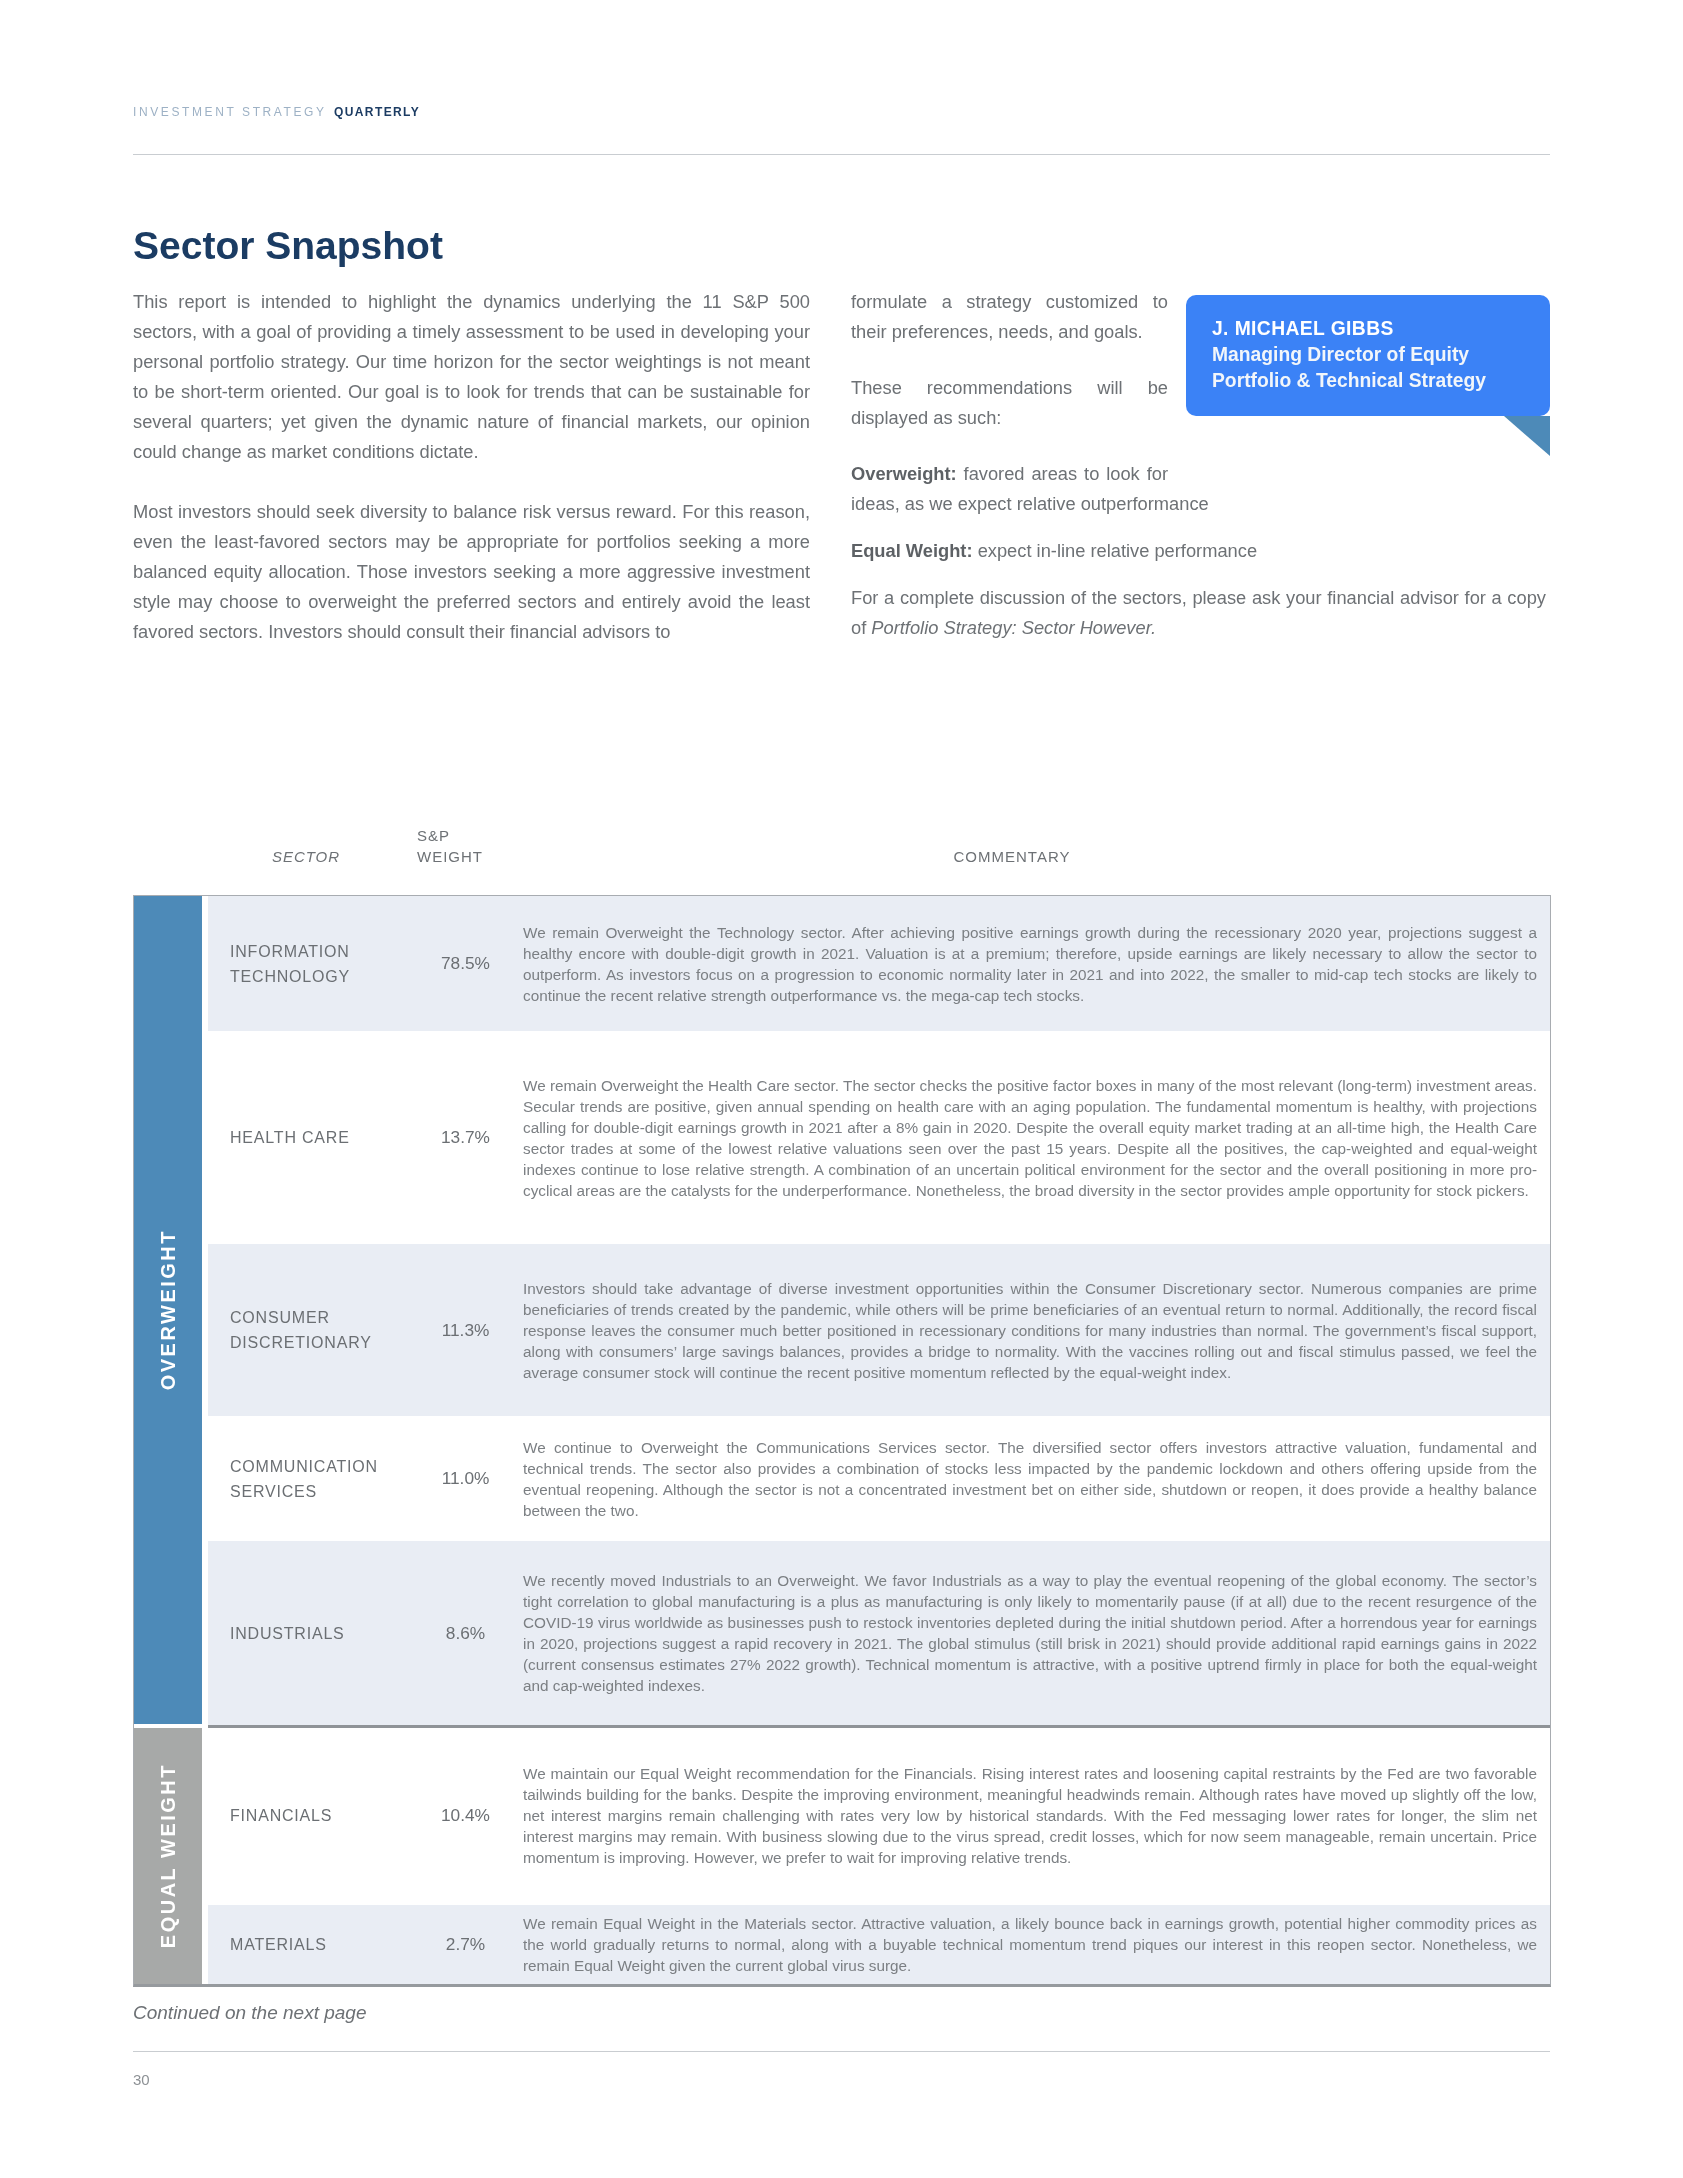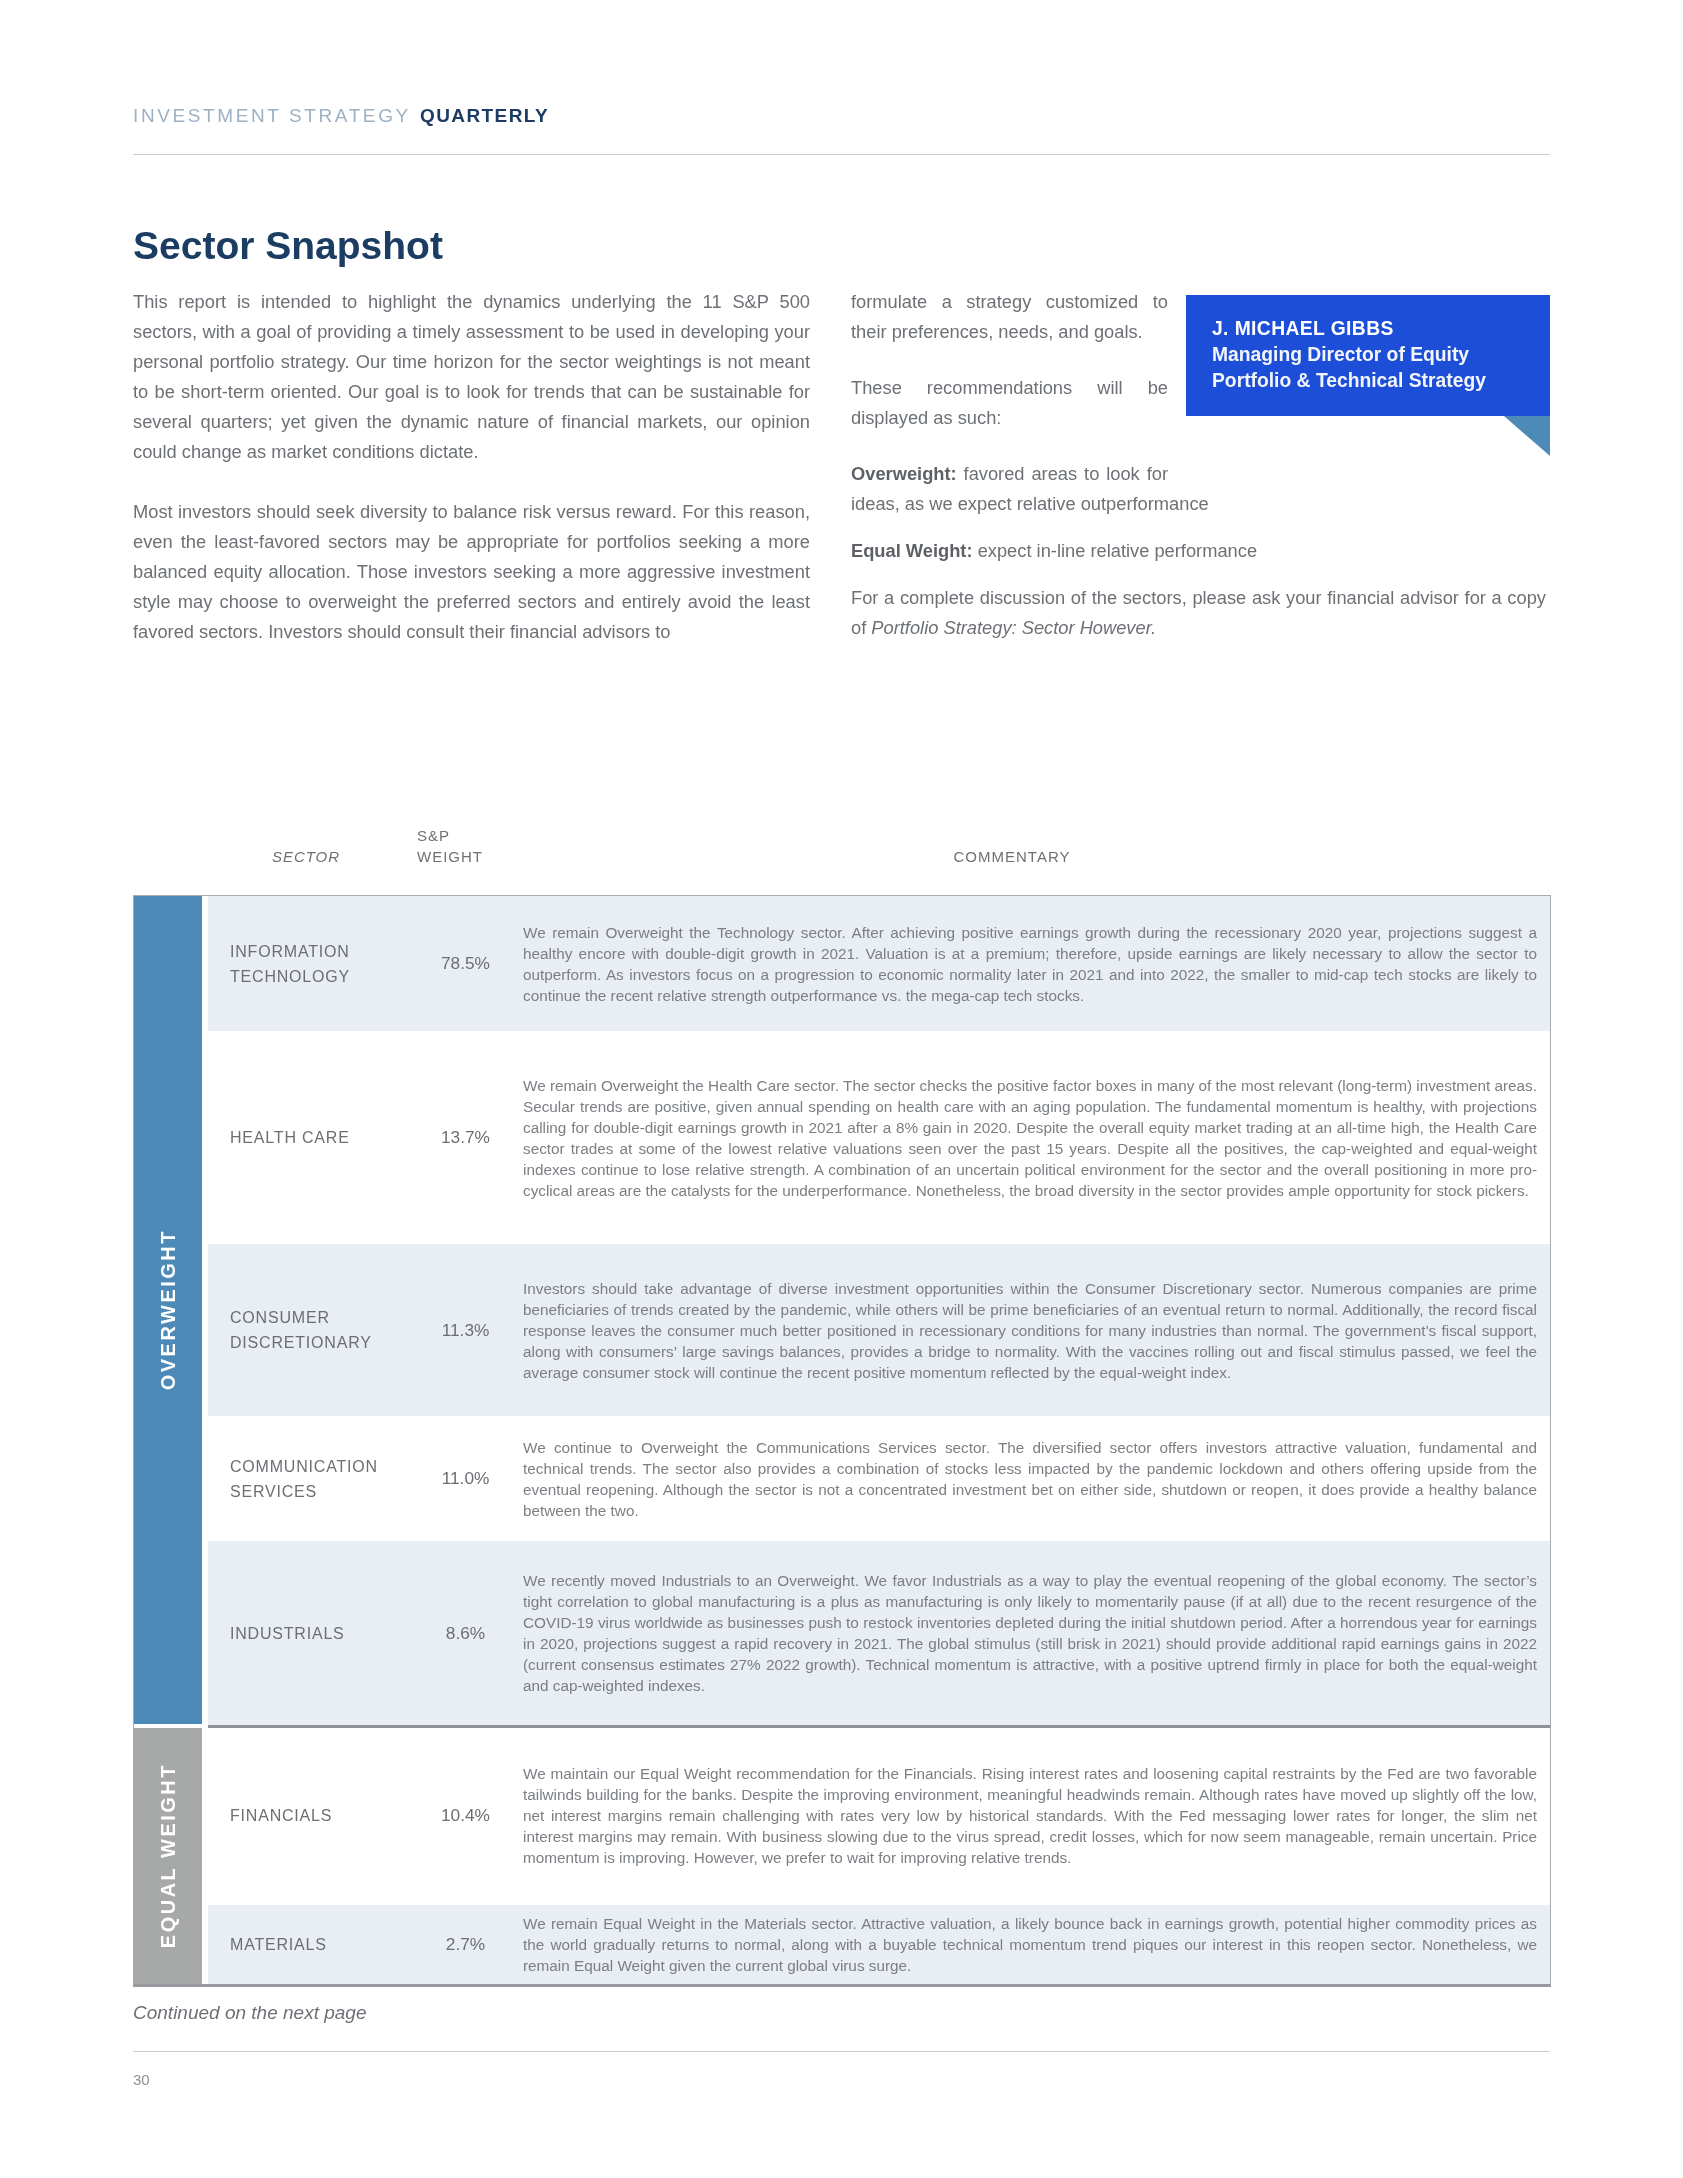--- a/index.html
+++ b/index.html
@@ -1,41 +1,41 @@
 <!DOCTYPE html>
 <html lang="en"><head>
 <meta charset="utf-8">
 <style>
   html,body{margin:0;padding:0;background:#ffffff;}
   .page{position:relative;width:1683px;height:2178px;background:#ffffff;overflow:hidden;
         font-family:"Liberation Sans","DejaVu Sans",sans-serif;}
 
   
-  .masthead{position:absolute;left:133px;top:105px;font-size:19px;white-space:nowrap;}
+  .masthead{position:absolute;left:133px;top:105px;font-size:12px;white-space:nowrap;}
   .brand-light{color:#9db1c5;letter-spacing:2.6px;font-weight:400;}
   .brand-bold{color:#1c3c63;letter-spacing:1.4px;font-weight:700;margin-left:4px;}
   .rule{position:absolute;left:133px;right:133px;height:0;border-top:1px solid #c9cdd1;}
   .rule-top{top:154px;}
   .rule-bottom{top:2051px;}
 
   
   .page-title{position:absolute;left:133px;top:224px;margin:0;font-size:39px;font-weight:700;color:#1b3c63;}
 
   
   .col-left{position:absolute;left:133px;top:287px;width:677px;}
   .col-right{position:absolute;left:851px;top:287px;width:699px;}
   .body-p{margin:0 0 30px 0;font-size:18.3px;line-height:30px;color:#6d7175;text-align:justify;}
   .col-right .body-p{margin-bottom:26px;}
   .def-p{margin:0 4px 17px 0;font-size:18.3px;line-height:30px;color:#6d7175;text-align:justify;}
   .def-term{font-weight:700;color:#5d6165;}
   .italic{font-style:italic;}
 
   
   .callout{position:relative;float:right;width:364px;height:121px;margin:8px 0 53px 18px;
-           background:#1d4ed8;box-sizing:border-box;padding:21px 0 0 26px;}
+           background:#3b82f6;box-sizing:border-box;padding:21px 0 0 26px;border-radius:10px;}
   .callout::after{content:"";position:absolute;right:0;top:100%;width:0;height:0;
            border-left:46px solid transparent;border-top:40px solid #4d8ab8;}
   .callout-name{font-size:19.3px;font-weight:700;color:#ffffff;letter-spacing:0.4px;line-height:26px;}
   .callout-role{font-size:19.3px;font-weight:700;color:#f2f6fa;line-height:26px;}
 
   
   .tablehead{position:absolute;left:133px;top:808px;width:1418px;height:67px;}
   .th{position:absolute;bottom:8px;transform:translateX(-50%);font-size:15px;letter-spacing:1px;
       color:#6d7175;text-align:left;line-height:21px;white-space:pre;}
   .th-sector{left:173px;font-style:italic;}

